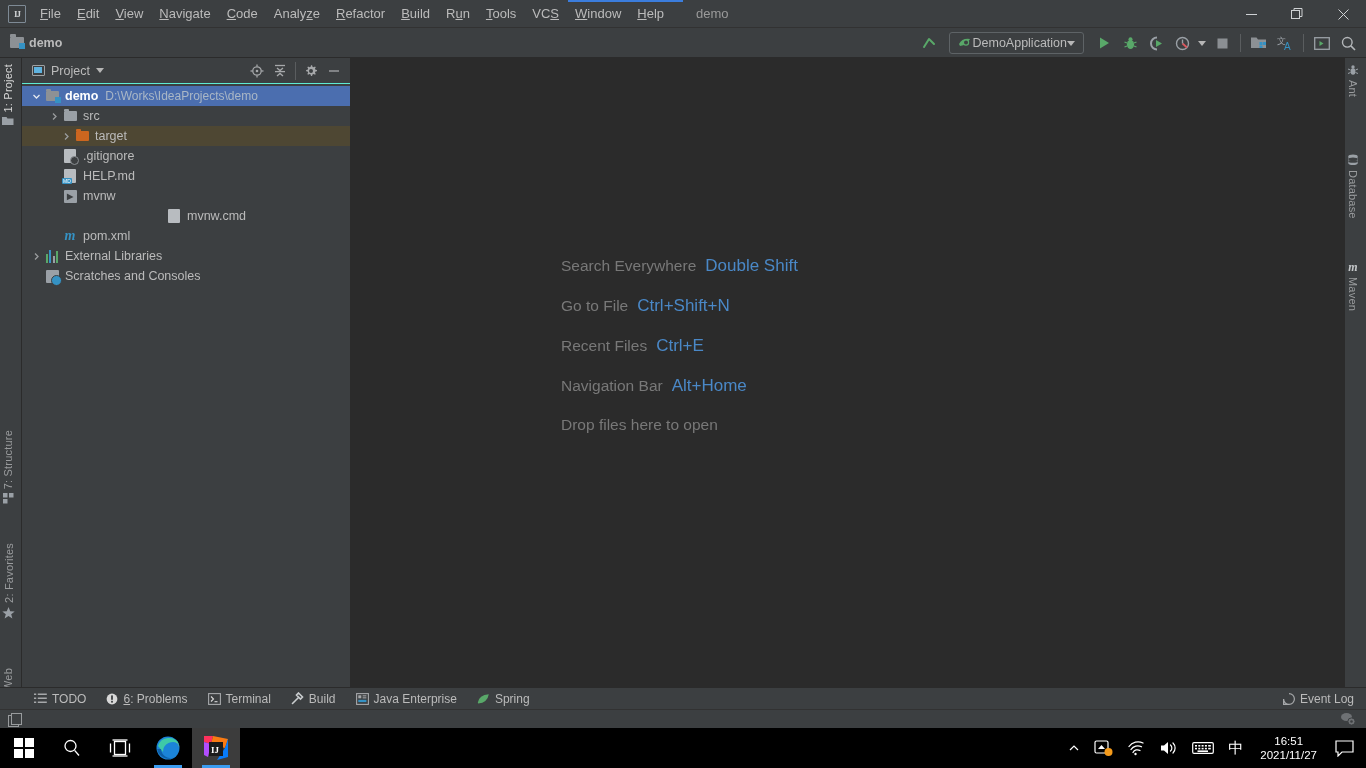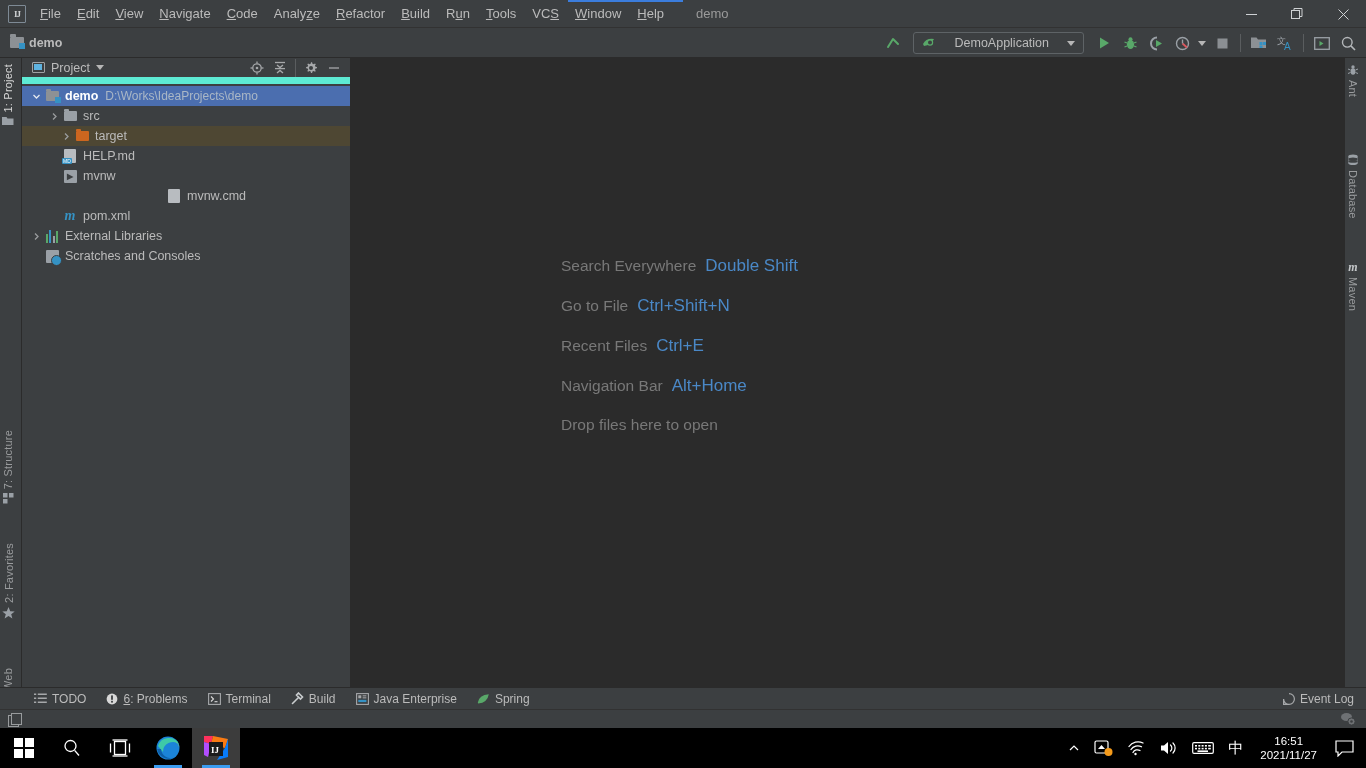--- a/index.html
+++ b/index.html
@@ -73,21 +73,21 @@
 
   .toolbar-right {
     position: absolute; right: 6px; top: 0; height: 30px;
     display: flex; align-items: center; gap: 2px;
   }
   .tb-btn {
     width: 24px; height: 24px; display: flex; align-items: center;
     justify-content: center; cursor: default; border-radius: 2px;
   }
   .run-config {
-    display: flex; align-items: center; gap: 18px;
+    display: flex; align-items: center; gap: 0;
     height: 22px; padding: 0 8px; margin: 0 6px;
     border: 1px solid #5e6366; border-radius: 3px;
     font-size: 12.5px; color: #bbbbbb; cursor: default;
   }
   .tb-sep { width: 1px; height: 18px; background: #5a5d5f; margin: 0 4px; }
 
   
   .stripe-left {
     position: absolute; left: 0; top: 58px; width: 22px; height: 629px;
     background: #3c3f41; border-right: 1px solid #2b2b2b;
@@ -108,21 +108,21 @@
   .stripe-btn.active { color: #d8d8d8; }
   .stripe-btn .ico { font-size: 11px; line-height: 1; }
 
   
   .project-panel {
     position: absolute; left: 22px; top: 58px; width: 329px; height: 629px;
     background: #3c3f41; border-right: 1px solid #2b2b2b;
   }
   .pp-header {
     height: 26px; display: flex; align-items: center;
-    padding: 0 6px 0 10px; border-bottom: 7px solid #5eead4;
+    padding: 0 6px 0 10px; border-bottom: 1px solid #5eead4;
   }
   .pp-title {
     display: flex; align-items: center; gap: 6px;
     font-size: 12.5px; color: #bbbbbb; cursor: default;
   }
   .pp-title .sq {
     width: 13px; height: 11px; border: 1.5px solid #9fa2a4; border-radius: 1px;
     display: inline-block; position: relative;
   }
   .pp-title .sq::after {
@@ -578,20 +578,27 @@
         <div class="tree-row highlight" style="padding-left: 36px;">
           <span class="twisty">
             <svg width="9" height="9" viewBox="0 0 9 9">
               <polyline points="3,1.5 6,4.5 3,7.5" fill="none" stroke="currentColor" stroke-width="1.3"></polyline>
             </svg>
           </span>
           <span class="node-ico">
             <span class="fldr orange"></span>
           </span>
           <span>target</span>
+        </div>
+        <div class="tree-row" style="padding-left: 24px;">
+          <span class="twisty"></span>
+          <span class="node-ico">
+            <span class="file-ico git"></span>
+          </span>
+          <span>.gitignore</span>
         </div>
         <div class="tree-row" style="padding-left: 24px;">
           <span class="twisty"></span>
           <span class="node-ico">
             <span class="file-ico md"></span>
           </span>
           <span>HELP.md</span>
         </div>
         <div class="tree-row" style="padding-left: 24px;">
           <span class="twisty"></span>

